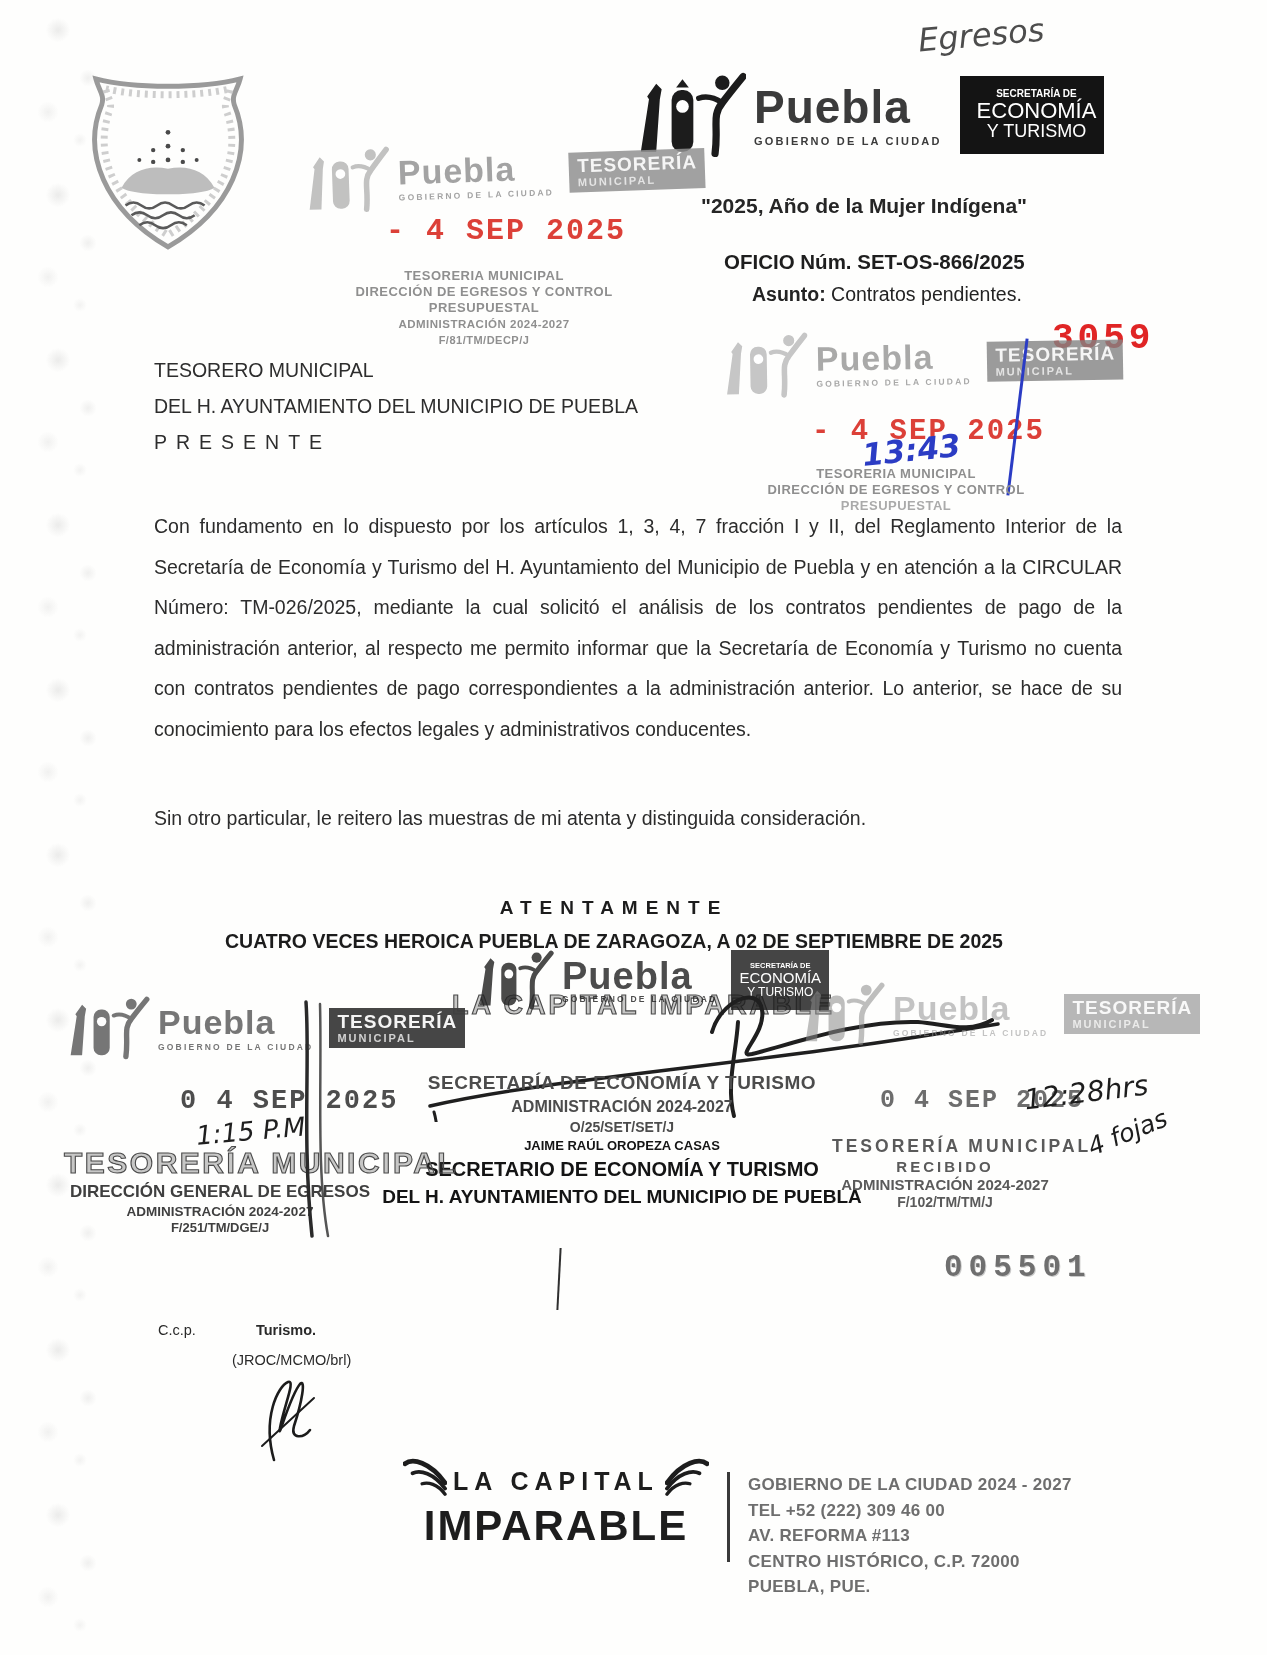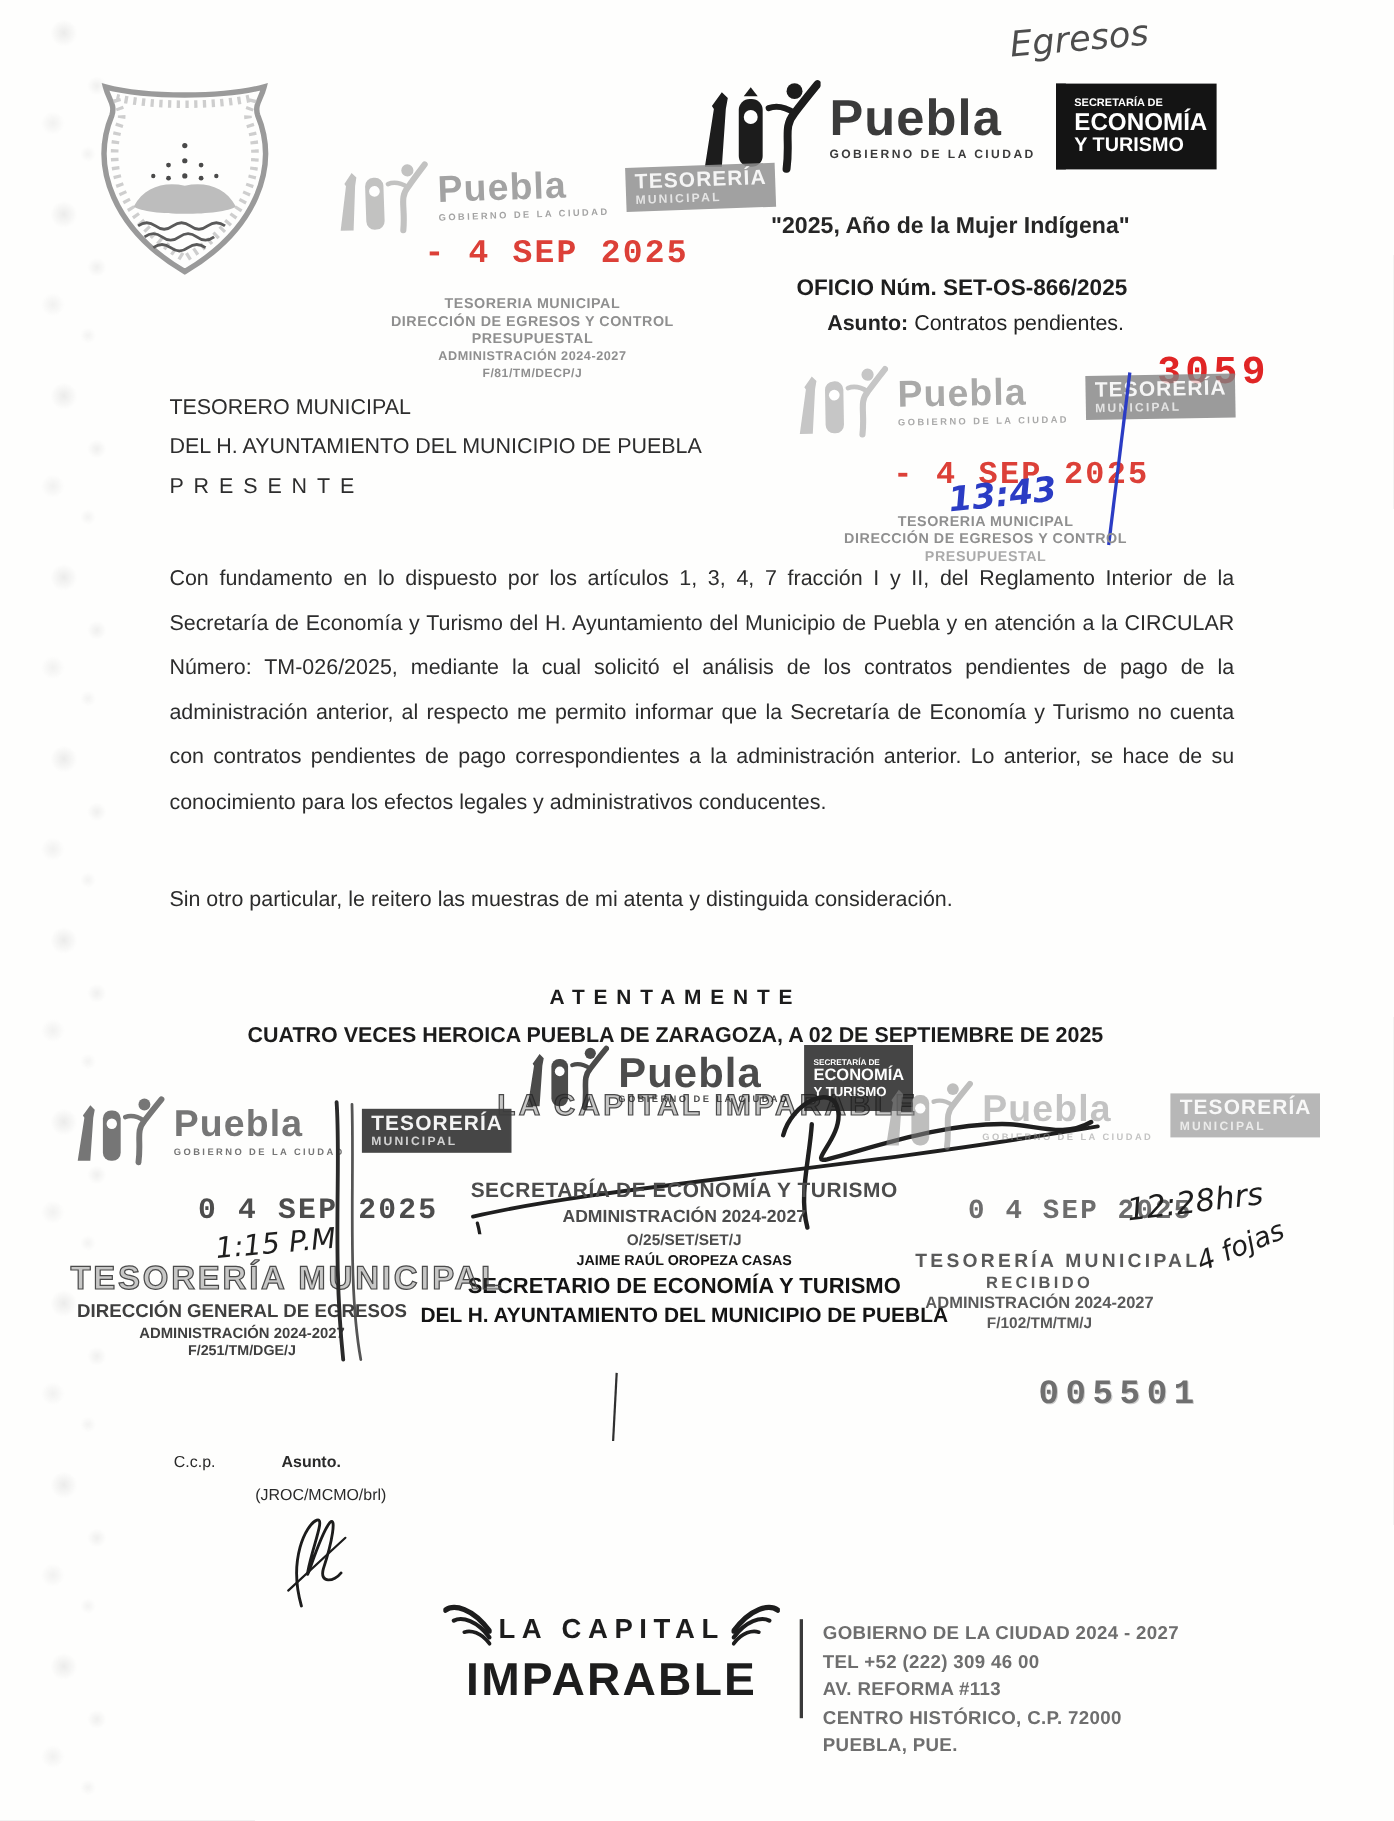--- a/index.html
+++ b/index.html
@@ -18,23 +18,23 @@
       radial-gradient(circle 15px at 48px 112px, rgba(70,70,70,0.07), transparent 72%),
       radial-gradient(circle 10px at 80px 140px, rgba(70,70,70,0.06), transparent 72%);
     background-size:115px 165px;background-repeat:repeat-y;}
 
   
   .plogo{display:flex;align-items:center;gap:8px;}
   .plogo .icons svg{display:block;}
   .plogo .wordcol{display:flex;flex-direction:column;line-height:1;}
   .plogo .brand{font-weight:bold;letter-spacing:1px;}
   .plogo .tagline{font-weight:bold;letter-spacing:2.2px;}
-  .deptbox{color:#fff;display:flex;flex-direction:column;justify-content:center;line-height:1.05;padding:6px 8px;}
+  .deptbox{color:#fff;display:flex;flex-direction:column;justify-content:center;line-height:1.05;padding:6px 8px;text-align:center;}
   .deptbox .s{font-weight:bold;}
-  .deptbox .b{font-weight:bold;}
+  .deptbox .b{font-weight:normal;}
 
   .logo-main{left:628px;top:72px;}
   .logo-main .brand{font-size:46px;color:#3b3b3b;}
   .logo-main .tagline{font-size:11px;color:#3b3b3b;margin-top:6px;}
   .logo-main .deptbox{background:#141414;border-left:9px solid #141414;margin-left:10px;min-height:66px;}
   .logo-main .deptbox .s{font-size:10px;}
   .logo-main .deptbox .b{font-size:22px;}
 
   .stamp-gray{color:#8e8e8e;}
   .stamp-gray .brand{font-size:34px;color:#949494;}
@@ -298,21 +298,21 @@
     <div style="font-size:15px;letter-spacing:3px;">RECIBIDO</div>
     <div style="font-size:15px;margin-top:1px;">ADMINISTRACIÓN 2024-2027</div>
     <div style="font-size:14px;margin-top:1px;">F/102/TM/TM/J</div>
   </div>
   <div class="abs mono bold" style="left:944px;top:1250px;font-size:31px;letter-spacing:6px;color:#6f6f6f;text-shadow:1px 1px 0 rgba(110,110,110,.35);">005501</div>
 
   <div class="abs penline" style="left:558px;top:1248px;width:2px;height:62px;transform:rotate(3deg);"></div>
 
   <div class="abs" style="left:158px;top:1322px;font-size:14.5px;color:#2a2a2a;">
     <span>C.c.p.</span>
-    <span class="bold" style="margin-left:56px;">Asunto.</span>
+    <span class="bold" style="margin-left:56px;">Turismo.</span>
     <div style="margin-left:74px;margin-top:14px;">(JROC/MCMO/brl)</div>
   </div>
   <div class="abs" style="left:244px;top:1376px;">
     <svg width="84" height="90" viewBox="0 0 84 90" fill="none" stroke="#1c1c1c" stroke-linecap="round">
       <path d="M30 84 C18 42 34 10 44 6 C52 3 40 30 36 52 C33 68 46 20 56 8 C62 2 58 26 50 50 C46 64 60 62 66 54" stroke-width="2.6"></path>
       <path d="M18 70 L70 22" stroke-width="2"></path>
     </svg>
   </div>
 
   <div class="abs" style="left:388px;top:1458px;width:336px;text-align:center;">

